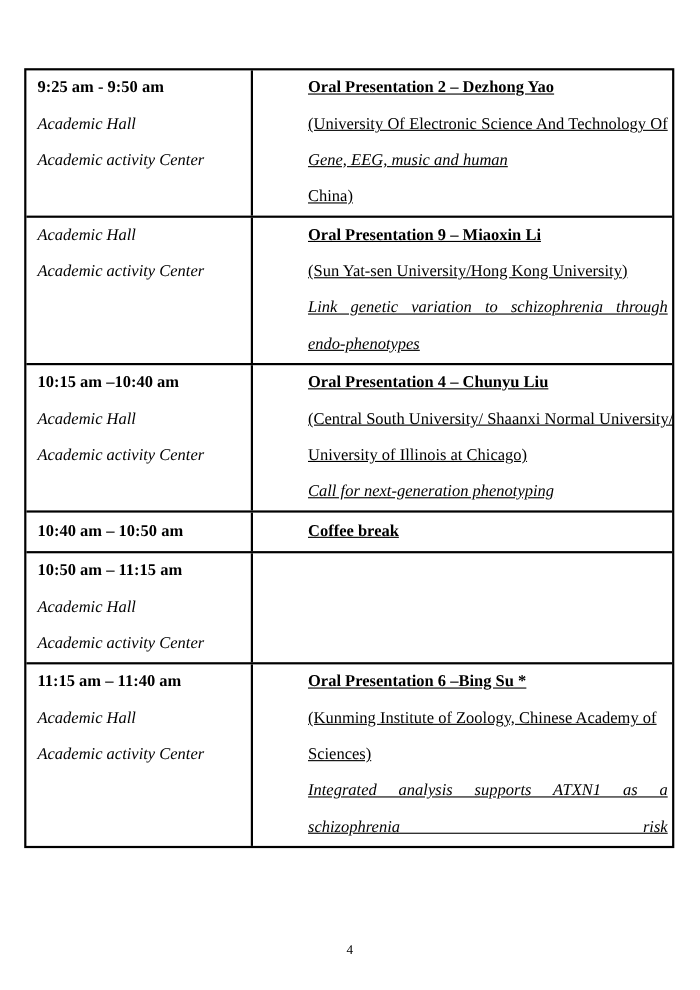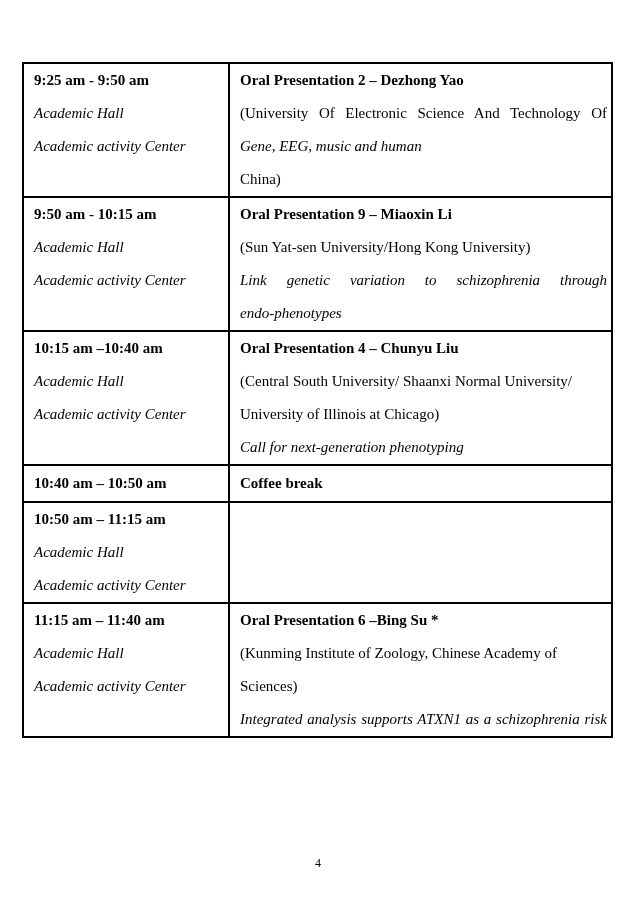--- a/index.html
+++ b/index.html
@@ -14,29 +14,29 @@
     overflow: hidden;
   }
   .schedule-table {
     position: absolute;
     left: 22px;
     top: 62px;
     width: 591px;
     border: 2px solid #000;
     box-sizing: border-box;
   }
-  .trow { display: flex; border-top: 2px solid #000; }
+  .trow { display: flex; border-top: 2px solid #000; gap: 40px; }
   .trow:first-child { border-top: none; }
   .cell { box-sizing: border-box; padding: 0 10px; }
   .cell.left {
     width: 206px;
     flex: none;
     border-right: 2px solid #000;
   }
-  .cell.right { flex: 1; min-width: 0; padding: 0 4px 0 10px; }
+  .cell.right { flex: 1; min-width: 0; padding: 0 4px 0 10px; text-decoration: underline; }
   .line { line-height: 33px; white-space: nowrap; }
   .line.bold { font-weight: bold; }
   .line.it { font-style: italic; }
   .line.stretch {
     white-space: normal;
     text-align: justify;
     text-align-last: justify;
   }
   .trow.short .cell { padding-top: 1px; padding-bottom: 1px; }
   .page-number {
@@ -64,21 +64,20 @@
       <div class="cell right">
         <div class="line bold">Oral Presentation 2 – Dezhong Yao</div>
         <div class="line stretch">(University Of Electronic Science And Technology Of</div>
         <div class="line it">Gene, EEG, music and human</div>
         <div class="line">China)</div>
       </div>
     </div>
 
     <div class="trow">
       <div class="cell left">
-        <div class="line bold">9:50 am - 10:15 am</div>
         <div class="line it">Academic Hall</div>
         <div class="line it">Academic activity Center</div>
       </div>
       <div class="cell right">
         <div class="line bold">Oral Presentation 9 – Miaoxin Li</div>
         <div class="line">(Sun Yat-sen University/Hong Kong University)</div>
         <div class="line it stretch">Link genetic variation to schizophrenia through</div>
         <div class="line it">endo-phenotypes</div>
       </div>
     </div>

